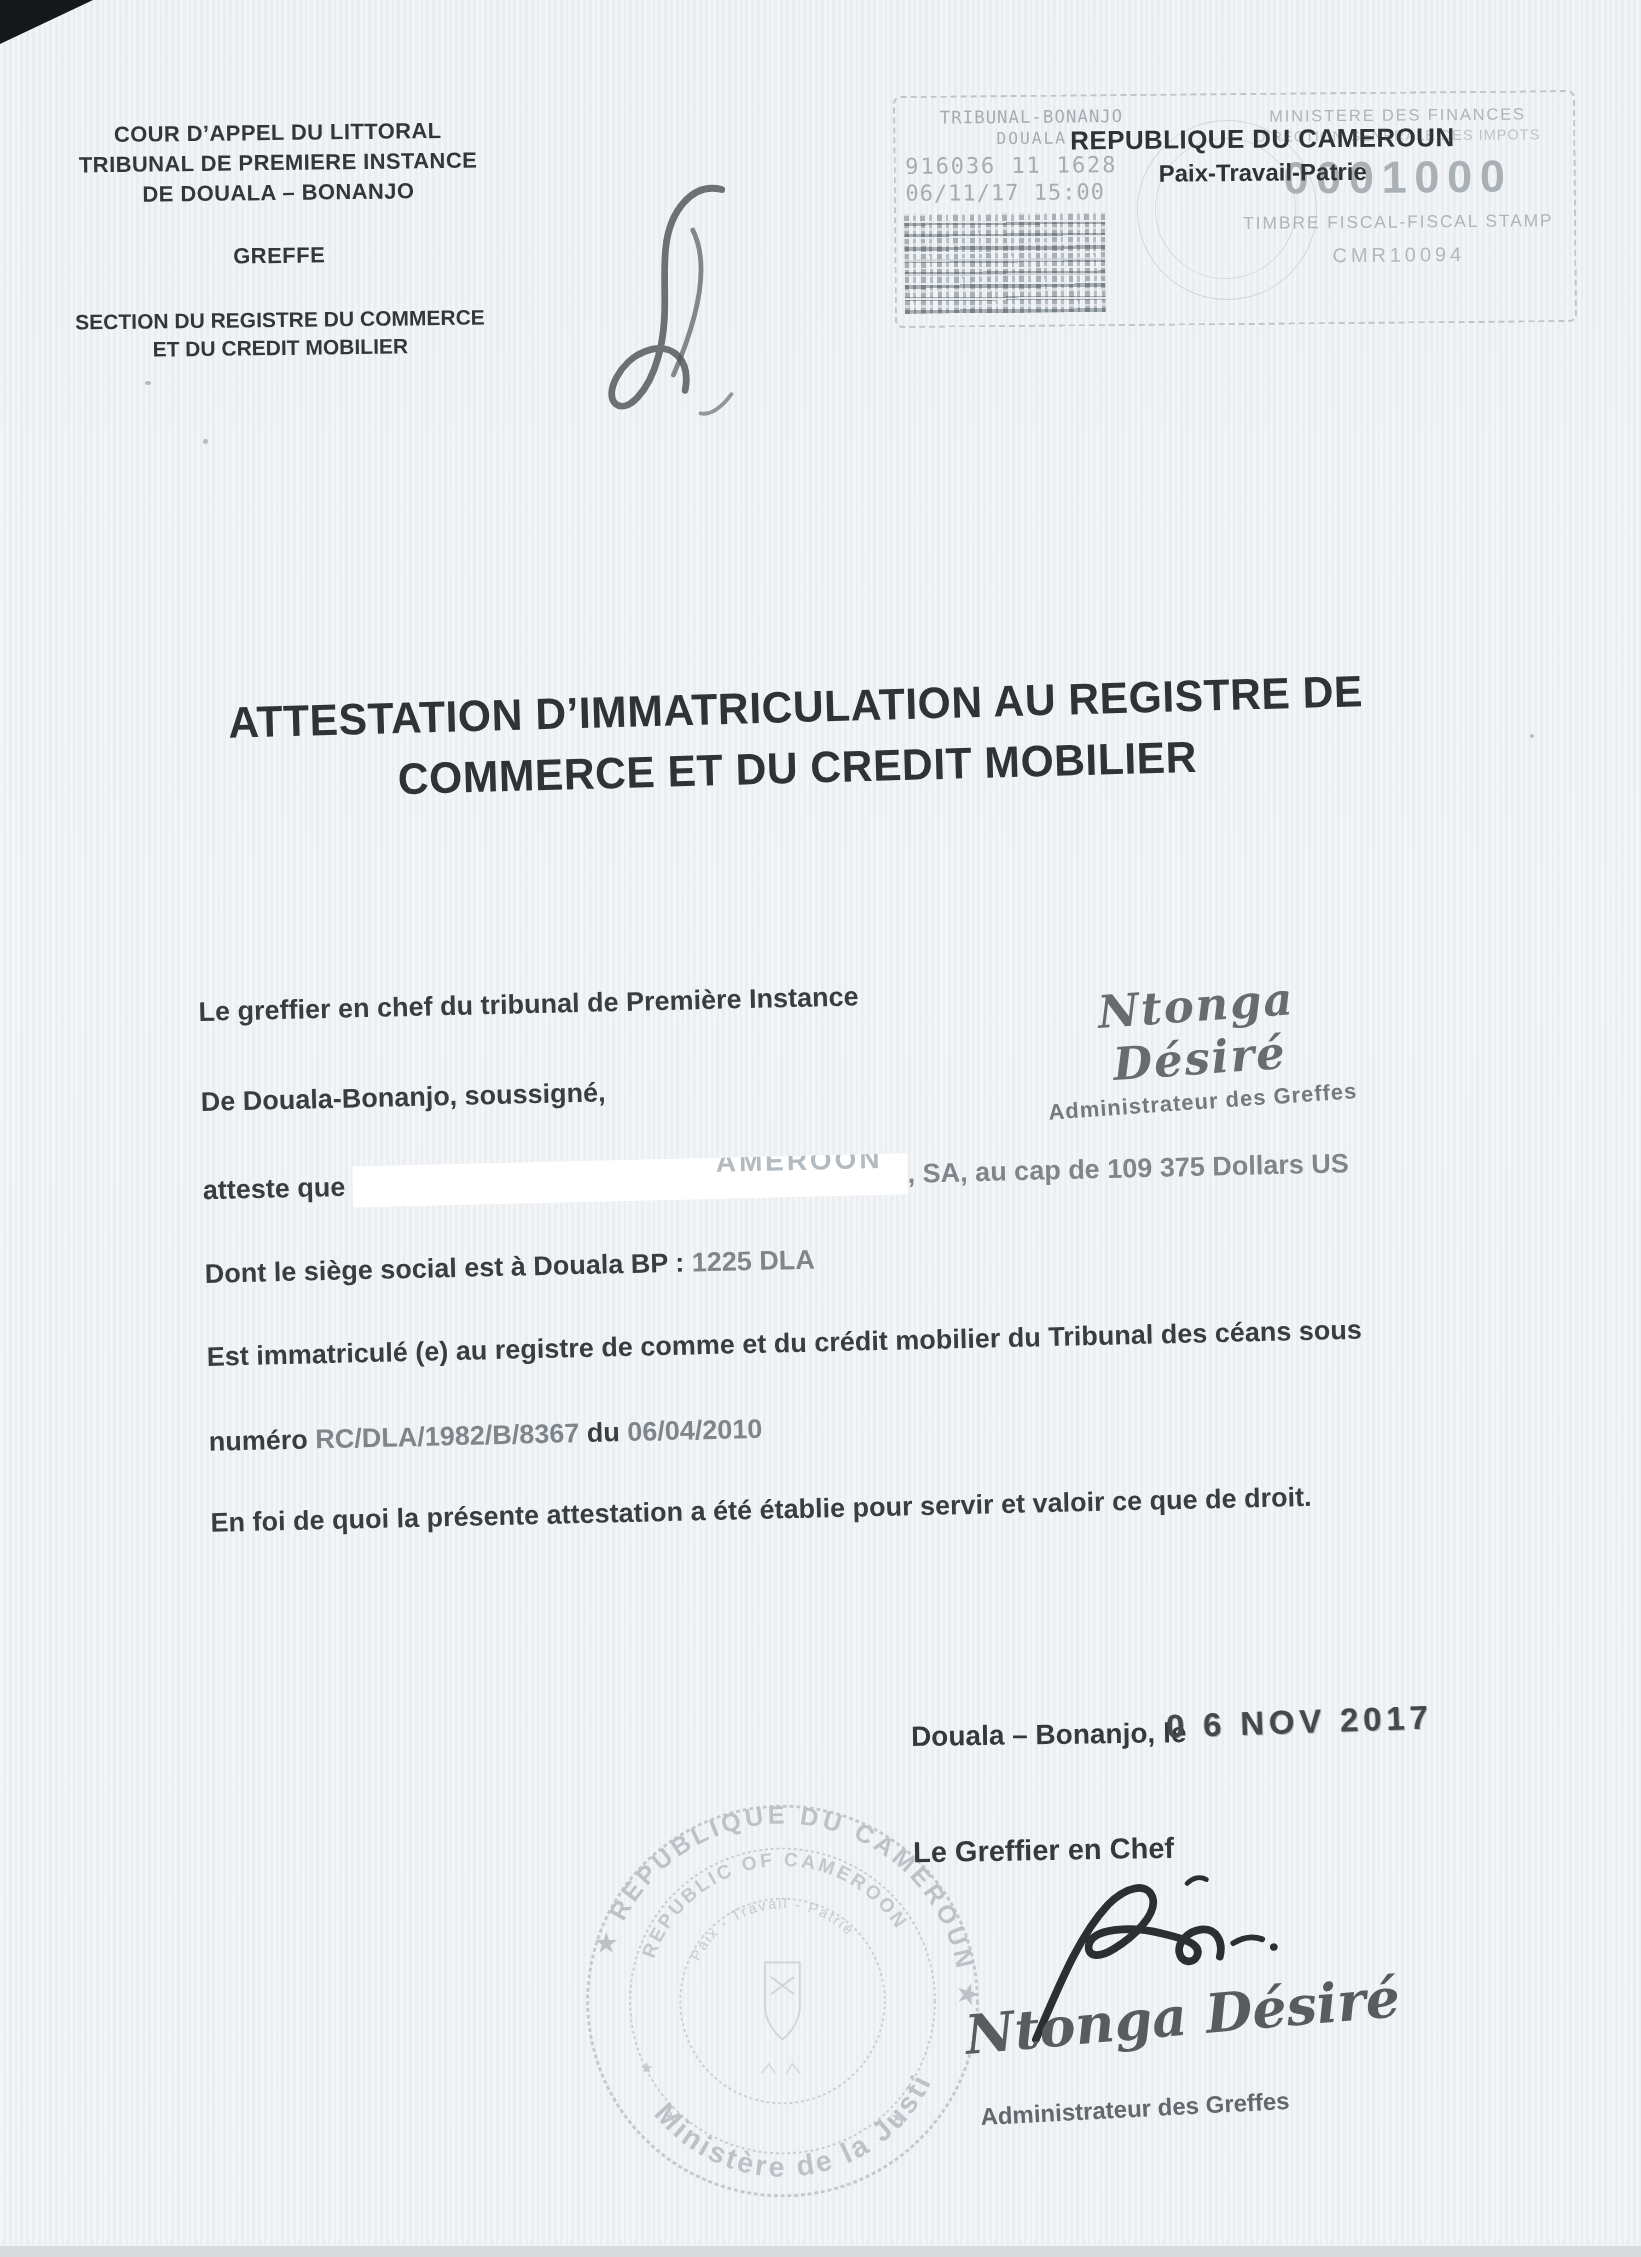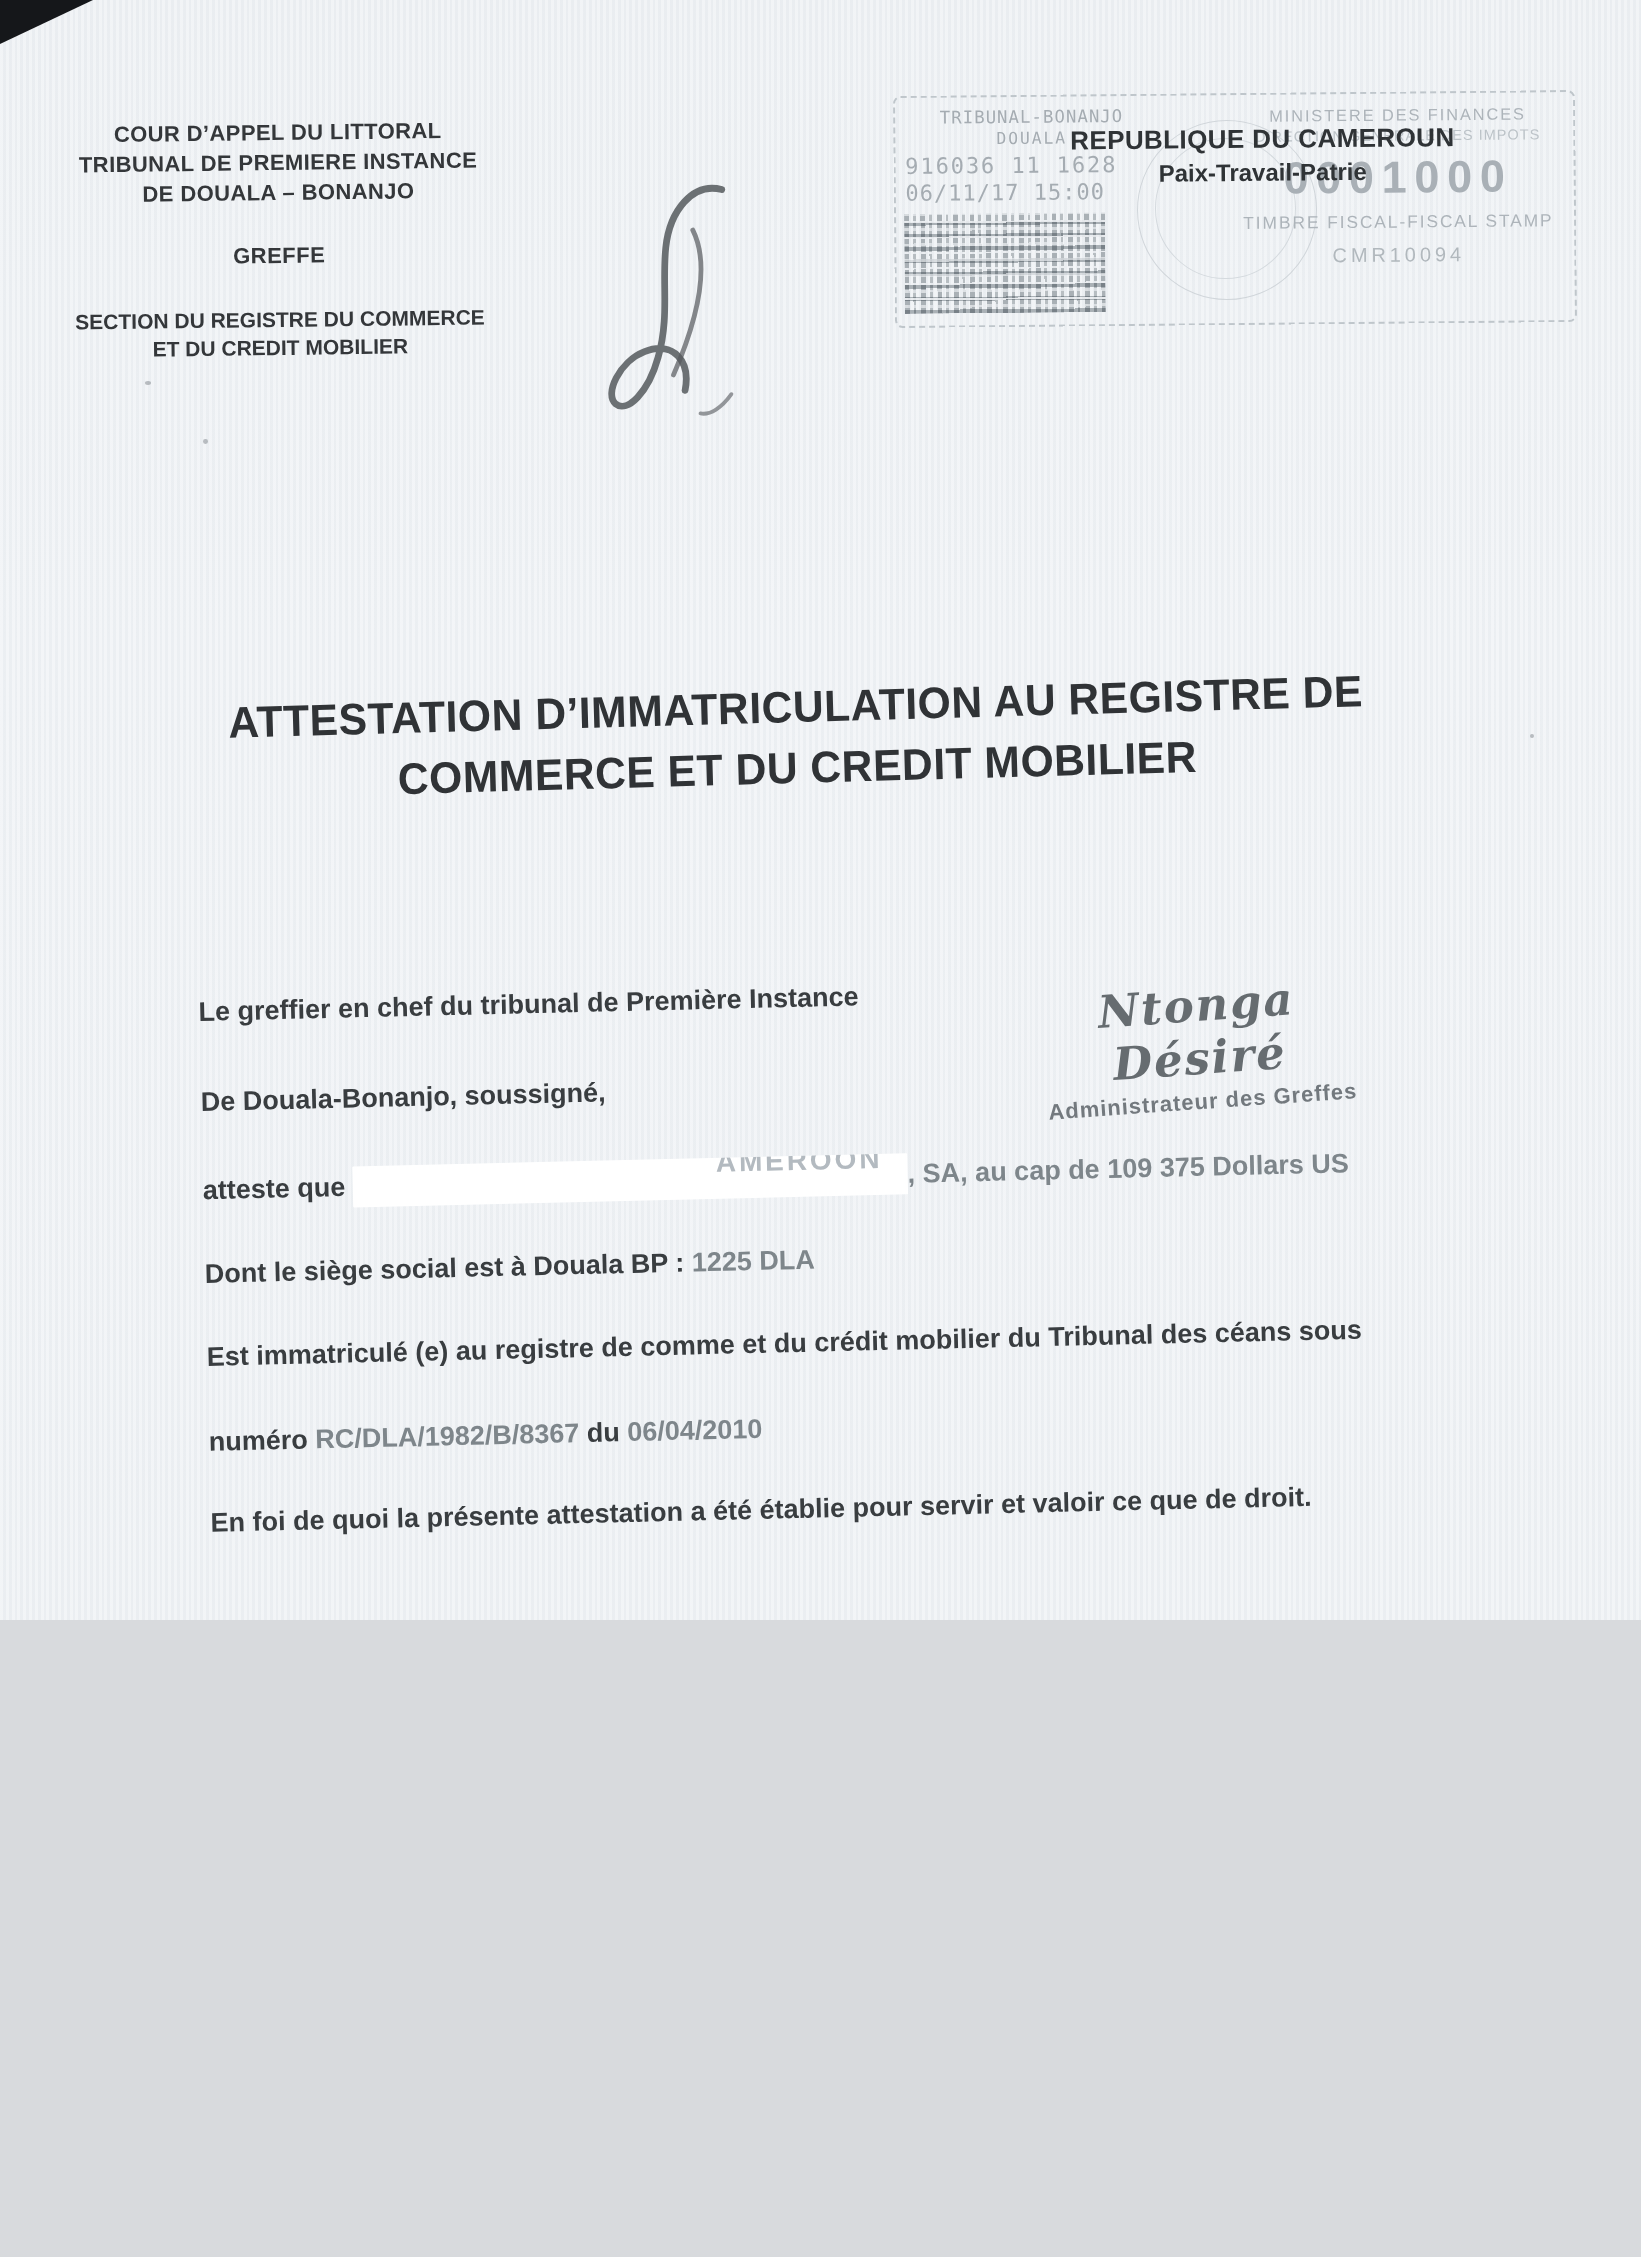--- a/index.html
+++ b/index.html
@@ -1,18 +1,18 @@
 <!DOCTYPE html>
 <html><head>
 <meta charset="utf-8">
 <style>
   html,body{margin:0;padding:0;}
   body{background:#d8dadd;font-family:"Liberation Sans",sans-serif;}
   #page{
-    position:relative;width:1641px;height:1620px;overflow:hidden;
+    position:relative;width:1641px;height:2246px;overflow:hidden;
     background:#eef1f4;
     background-image:
       repeating-linear-gradient(90deg, rgba(255,255,255,.25) 0 2.9px, rgba(210,216,222,.12) 2.9px 5.8px),
       linear-gradient(180deg,#edf0f3 0%,#eff2f5 40%,#eef1f4 100%);
   }
   .abs{position:absolute;}
   .noint{cursor:default;}
 
   
   .corner-wedge{left:0;top:0;width:0;height:0;border-top:44px solid #15171a;border-right:93px solid transparent;}

